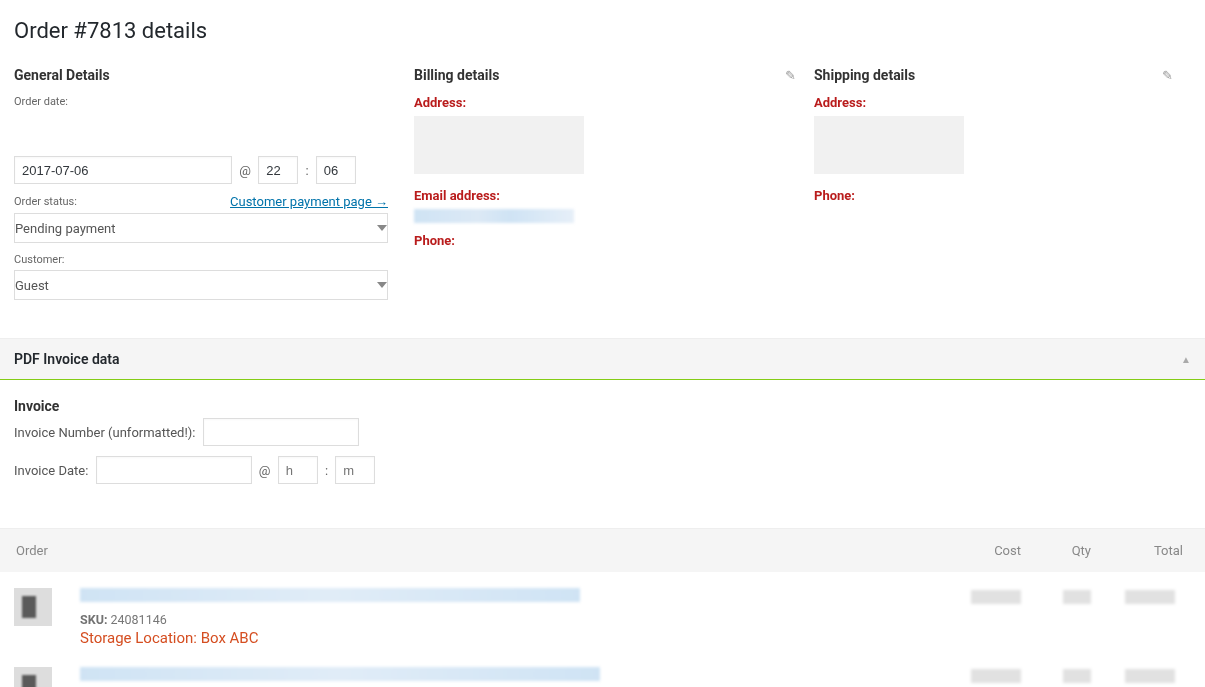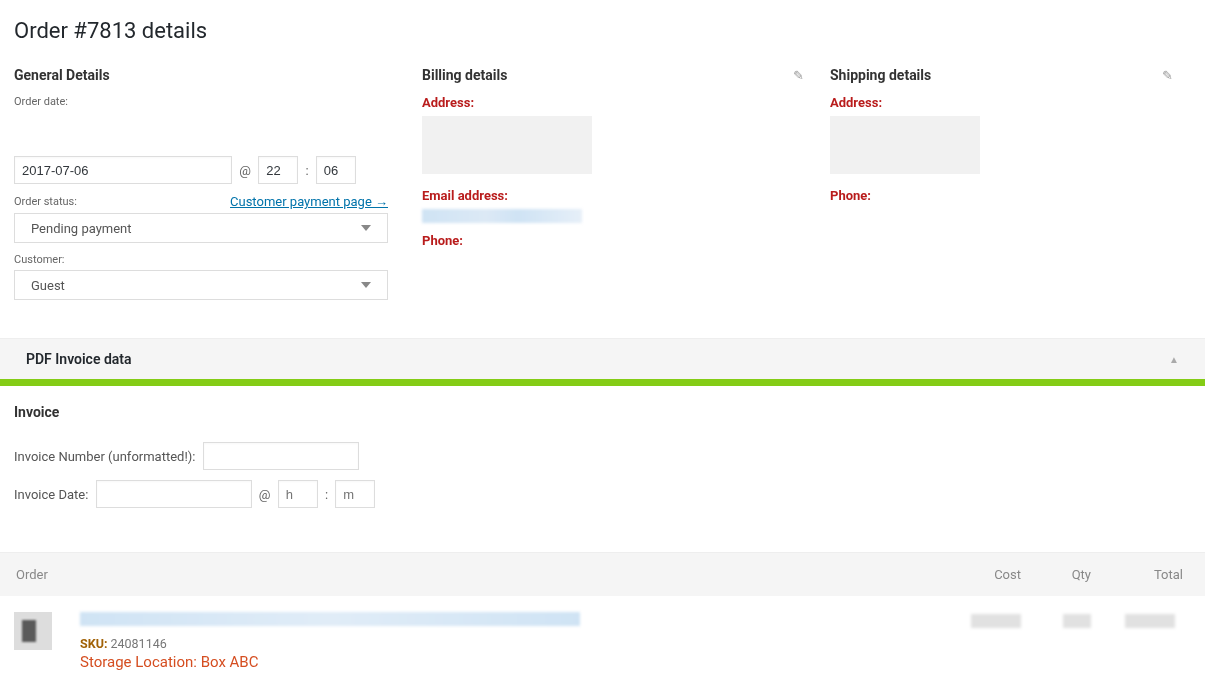--- a/index.html
+++ b/index.html
@@ -11,21 +11,21 @@
     background: #fff;
     width: 1205px;
   }
   .page { padding: 0 14px; }
   h1.order-title {
     font-size: 22px;
     font-weight: 400;
     color: #23282d;
     margin: 18px 0 24px 0;
   }
-  .cols { display: flex; gap: 8px; }
+  .cols { display: flex; gap: 0; }
   .col-general { width: 400px; }
   .col-billing { width: 400px; }
   .col-shipping { flex: 1; }
   .col-head {
     display: flex;
     justify-content: space-between;
     align-items: center;
     margin-bottom: 12px;
   }
   .col-head h3, h3.section-sub {
@@ -53,21 +53,21 @@
     background: #fff;
     box-shadow: inset 0 1px 2px rgba(0,0,0,0.03);
   }
   .select {
     display: flex;
     justify-content: space-between;
     align-items: center;
     width: 374px;
     height: 30px;
     border: 1px solid #ddd;
-    padding: 0 16px;
+    padding: 0 0;
     color: #555;
     background: #fff;
     cursor: pointer;
   }
   .select svg { width: 10px; height: 10px; fill: #888; }
   .link { color: #0073aa; text-decoration: underline; font-size: 13px; }
   .sep { color: #666; margin: 0 4px; }
   .redacted-block {
     background: #f1f1f1;
     width: 170px; height: 58px;
@@ -80,23 +80,23 @@
   }
   .redacted-line {
     height: 14px;
     background: linear-gradient(90deg,#cfe3f4 0%, #dce9f5 40%, #cfe3f4 60%, #e6eff8 100%);
     filter: blur(1.5px);
     margin-bottom: 10px;
   }
   .panel-divider {
     background: #f5f5f5;
     border-top: 1px solid #eee;
-    border-bottom: 7px solid #84cc16;
+    border-bottom: 1px solid #84cc16;
     margin: 28px -14px 0 -14px;
-    padding: 12px 26px;
+    padding: 12px 14px;
     display: flex;
     justify-content: space-between;
     align-items: center;
     color: #23282d;
     font-weight: 600;
     font-size: 14px;
   }
   .panel-divider .tri { color:#aaa; font-size:10px; cursor:pointer; }
   .invoice-body { padding: 18px 0 10px 0; }
   .inline-label { color:#555; font-size:13px; margin-right:4px; }
@@ -130,21 +130,21 @@
     background:#5a5a5a; filter: blur(1px);
   }
   .item-main { flex: 1; }
   .item-title-blur {
     height: 14px;
     background: linear-gradient(90deg,#cfe3f4, #e0ecf7, #cfe3f4);
     filter: blur(1.5px);
     margin-bottom: 10px;
   }
   .sku-line { font-size: 12.5px; color:#777; margin-bottom: 2px; }
-  .sku-line strong { font-weight:700; color:#a16207; }
+  .sku-line strong { font-weight:700; color:#737373; }
   .storage { color: #d54e21; font-size: 15px; margin-top: 2px; }
   .item-figs { display:flex; align-items:flex-start; padding-top:2px; }
   .fig-blur {
     height: 14px;
     background: #e1e1e1;
     filter: blur(1.5px);
   }
 </style>
 </head>
 <body>
@@ -217,21 +217,21 @@
       <span class="label-strong">Phone:</span>
     </div>
   </div>
 
   <div class="panel-divider">
     <span>PDF Invoice data</span>
     <span class="tri">▲</span>
   </div>
 
   <div class="invoice-body">
-    <h3 class="section-sub" style="margin-bottom:22px">Invoice</h3>
+    <h3 class="section-sub" style="margin-bottom:4px">Invoice</h3>
 
     <div class="field-row">
       <span class="inline-label">Invoice Number (unformatted!):</span>
       <input type="text" class="inv-num" value="" style="">
     </div>
 
     <div class="field-row">
       <span class="inline-label">Invoice Date:</span>
       <input type="text" class="inv-date" value="" style="">
       <span class="sep">@</span>

